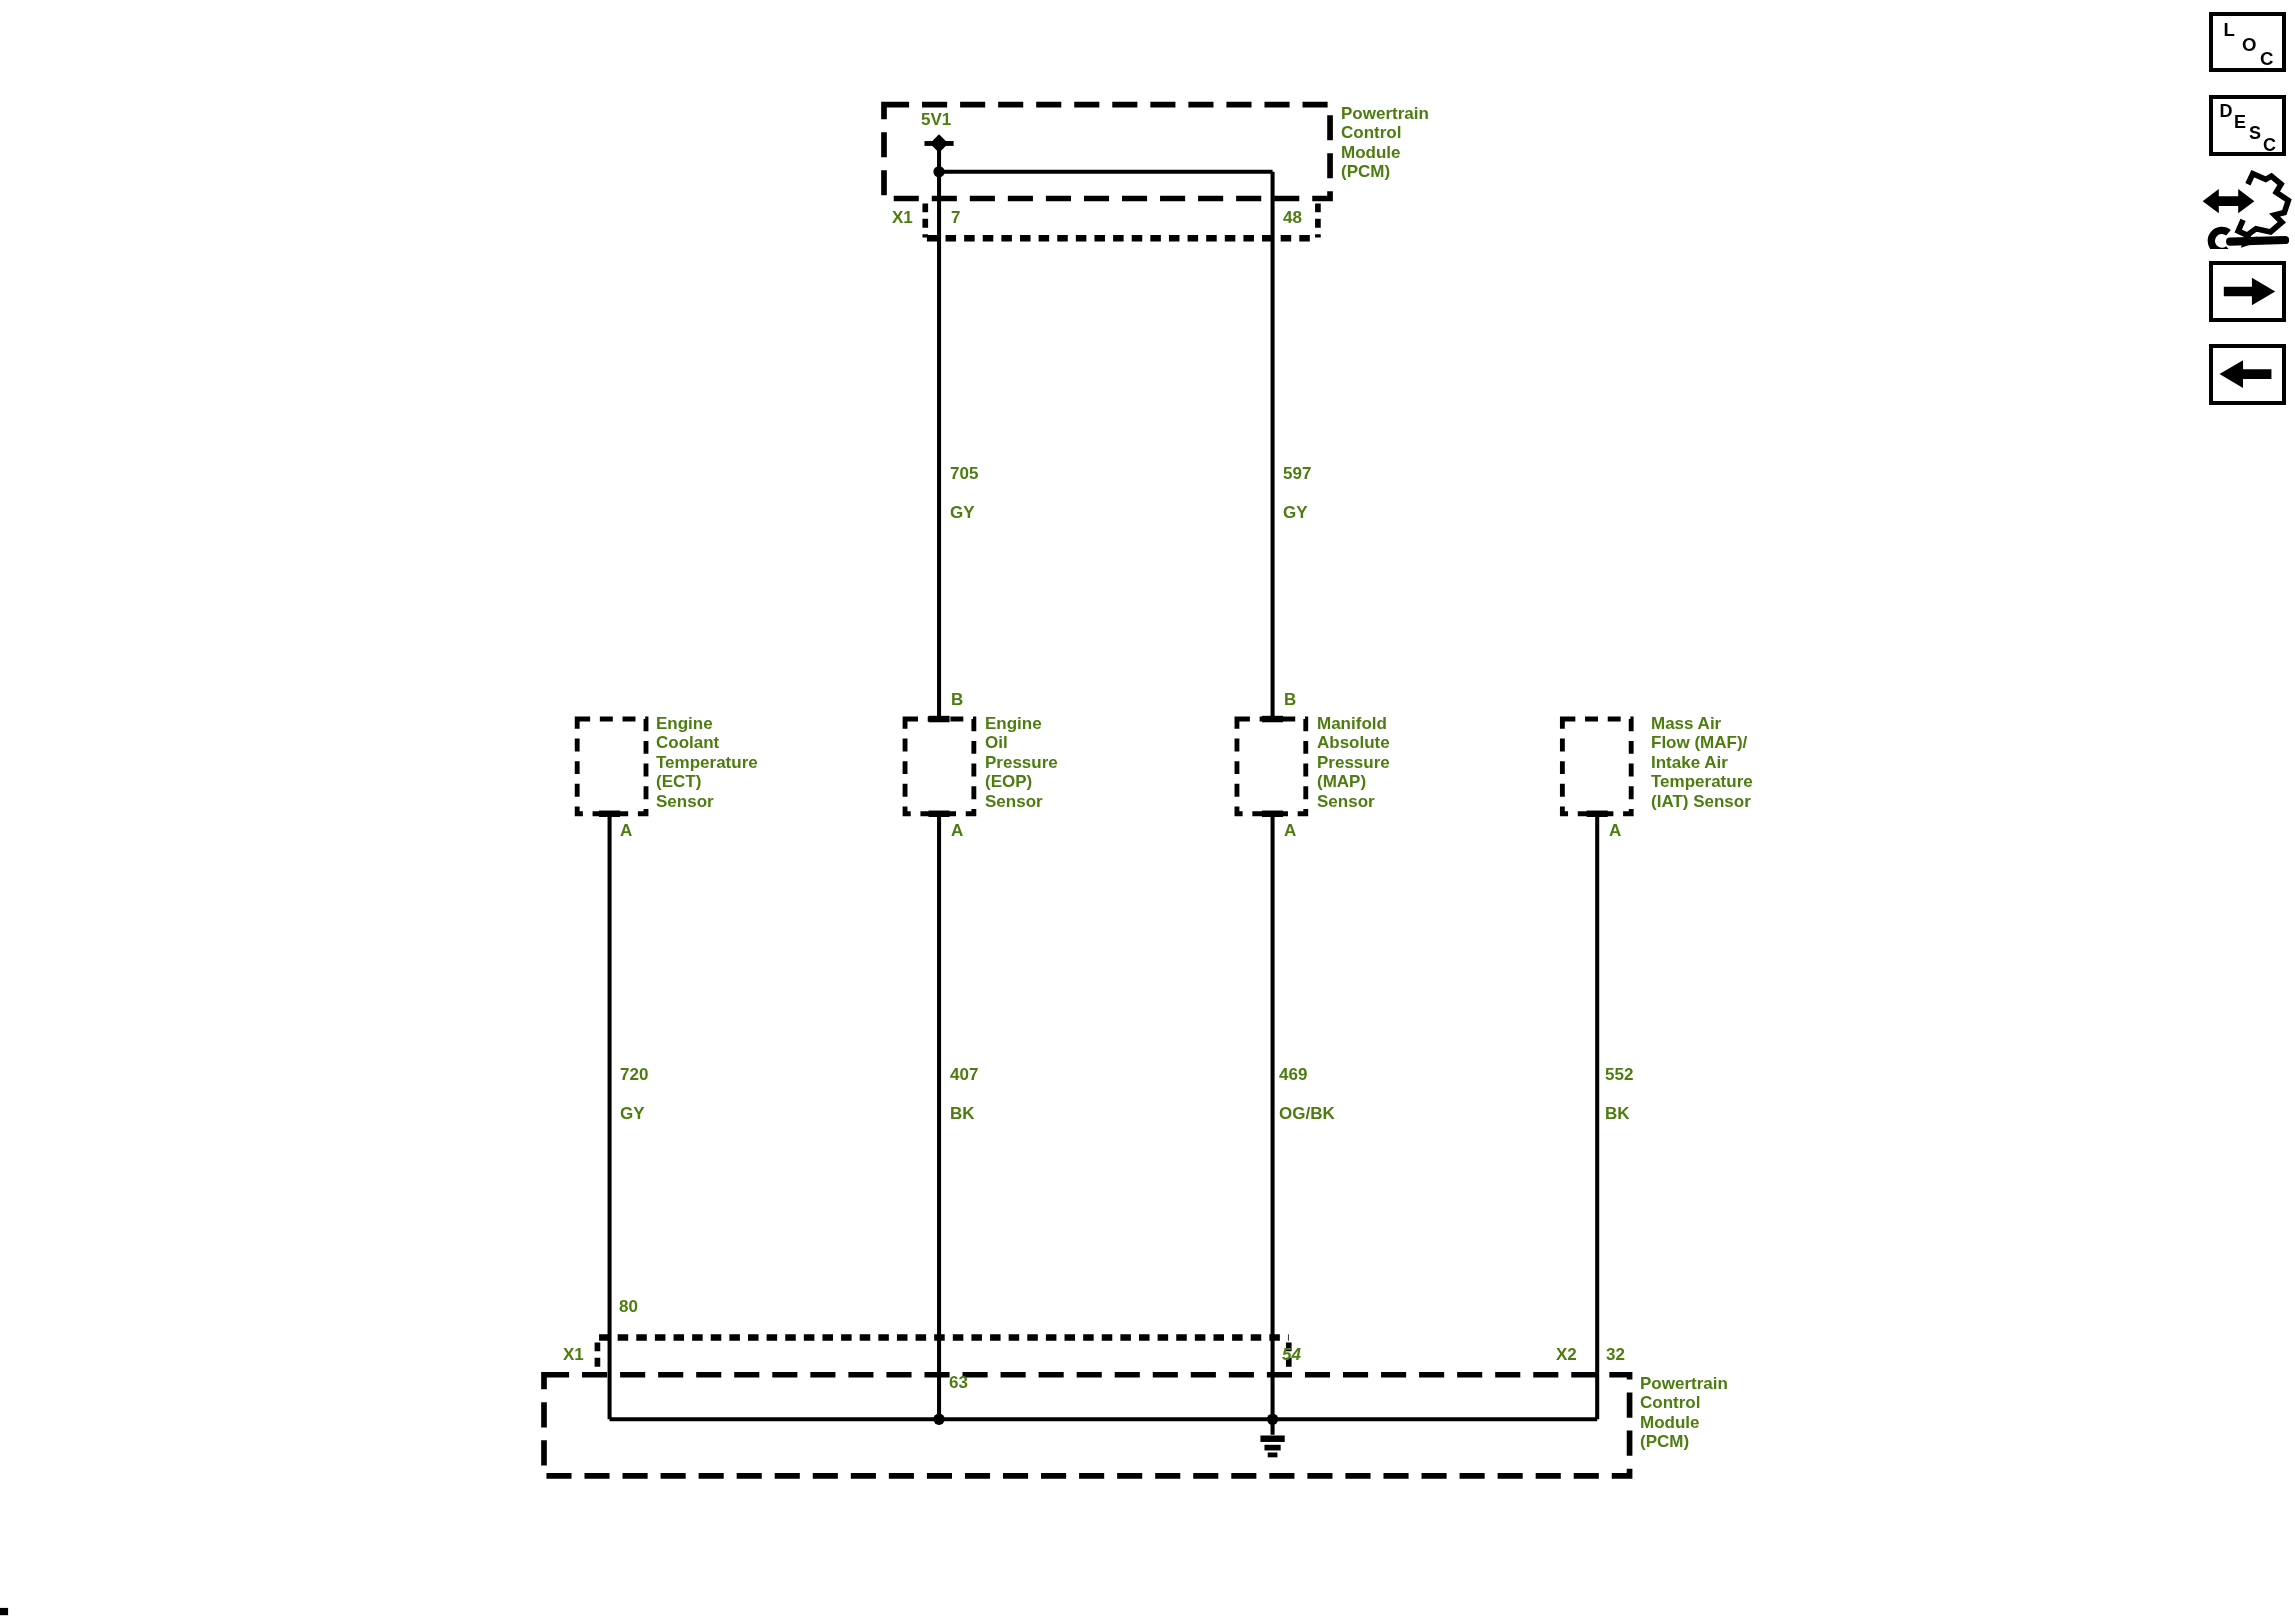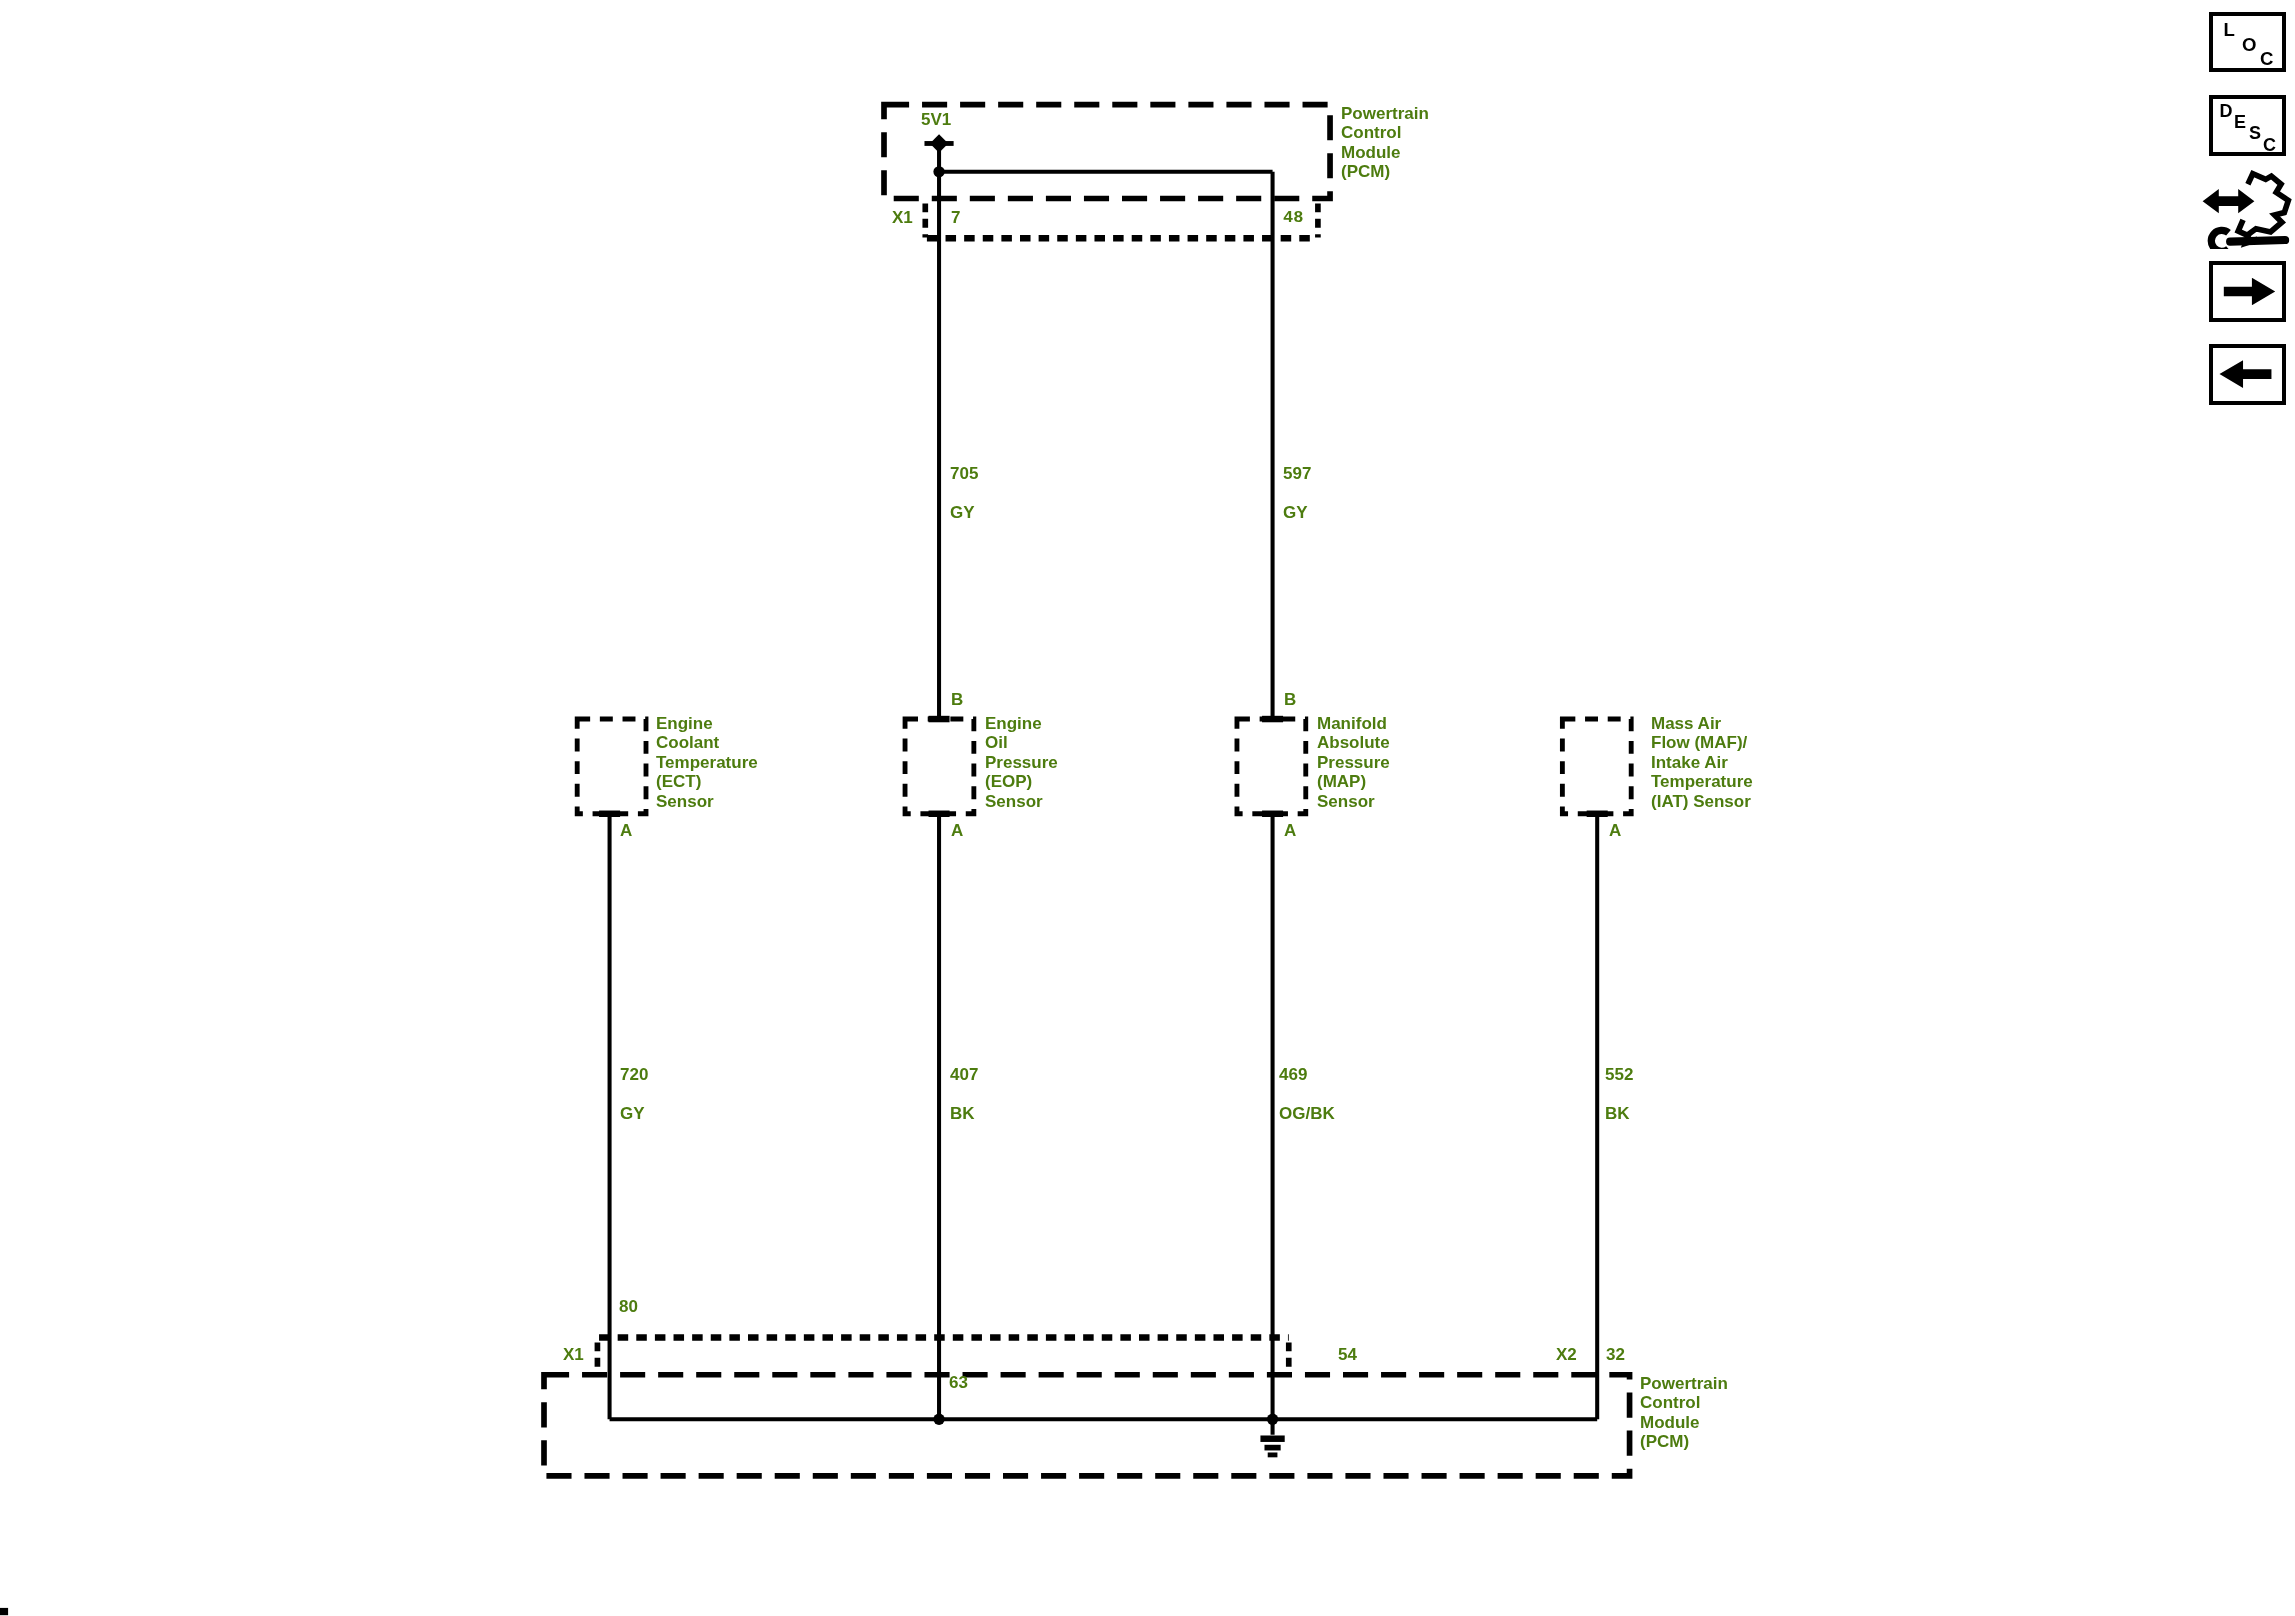--- a/index.html
+++ b/index.html
@@ -88,21 +88,21 @@
     </g>
   </svg>
 
   <div class="lbl" style="left:921px;top:110px;">5V1</div>
   <div class="lbl" style="left:1341px;top:104px;">Powertrain
 Control
 Module
 (PCM)</div>
   <div class="lbl" style="left:892px;top:208px;">X1</div>
   <div class="lbl" style="left:951px;top:208px;">7</div>
-  <div class="lbl" style="left:1283px;top:208px;font-family:Liberation Mono, monospace;">48</div>
+  <div class="lbl" style="left:1283px;top:208px;">48</div>
 
   <div class="lbl wire-label" style="left:950px;top:445px;">
     <span>705</span>
     <span>GY</span>
   </div>
   <div class="lbl wire-label" style="left:1283px;top:445px;">
     <span>597</span>
     <span>GY</span>
   </div>
 
@@ -148,21 +148,21 @@
     <span>OG/BK</span>
   </div>
   <div class="lbl wire-label" style="left:1605px;top:1046px;">
     <span>552</span>
     <span>BK</span>
   </div>
 
   <div class="lbl" style="left:563px;top:1345px;">X1</div>
   <div class="lbl" style="left:619px;top:1297px;">80</div>
   <div class="lbl" style="left:949px;top:1345px;margin-top:28px;">63</div>
-  <div class="lbl" style="left:1338px;top:1345px;">54</div>
+  <div class="lbl" style="left:1282px;top:1345px;font-style:italic;">54</div>
   <div class="lbl" style="left:1556px;top:1345px;">X2</div>
   <div class="lbl" style="left:1606px;top:1345px;">32</div>
   <div class="lbl" style="left:1640px;top:1374px;">Powertrain
 Control
 Module
 (PCM)</div>
 
   <div class="btn" id="loc-btn">
     <span class="glyph-letter g0">L</span>
     <span class="glyph-letter g1">O</span>

